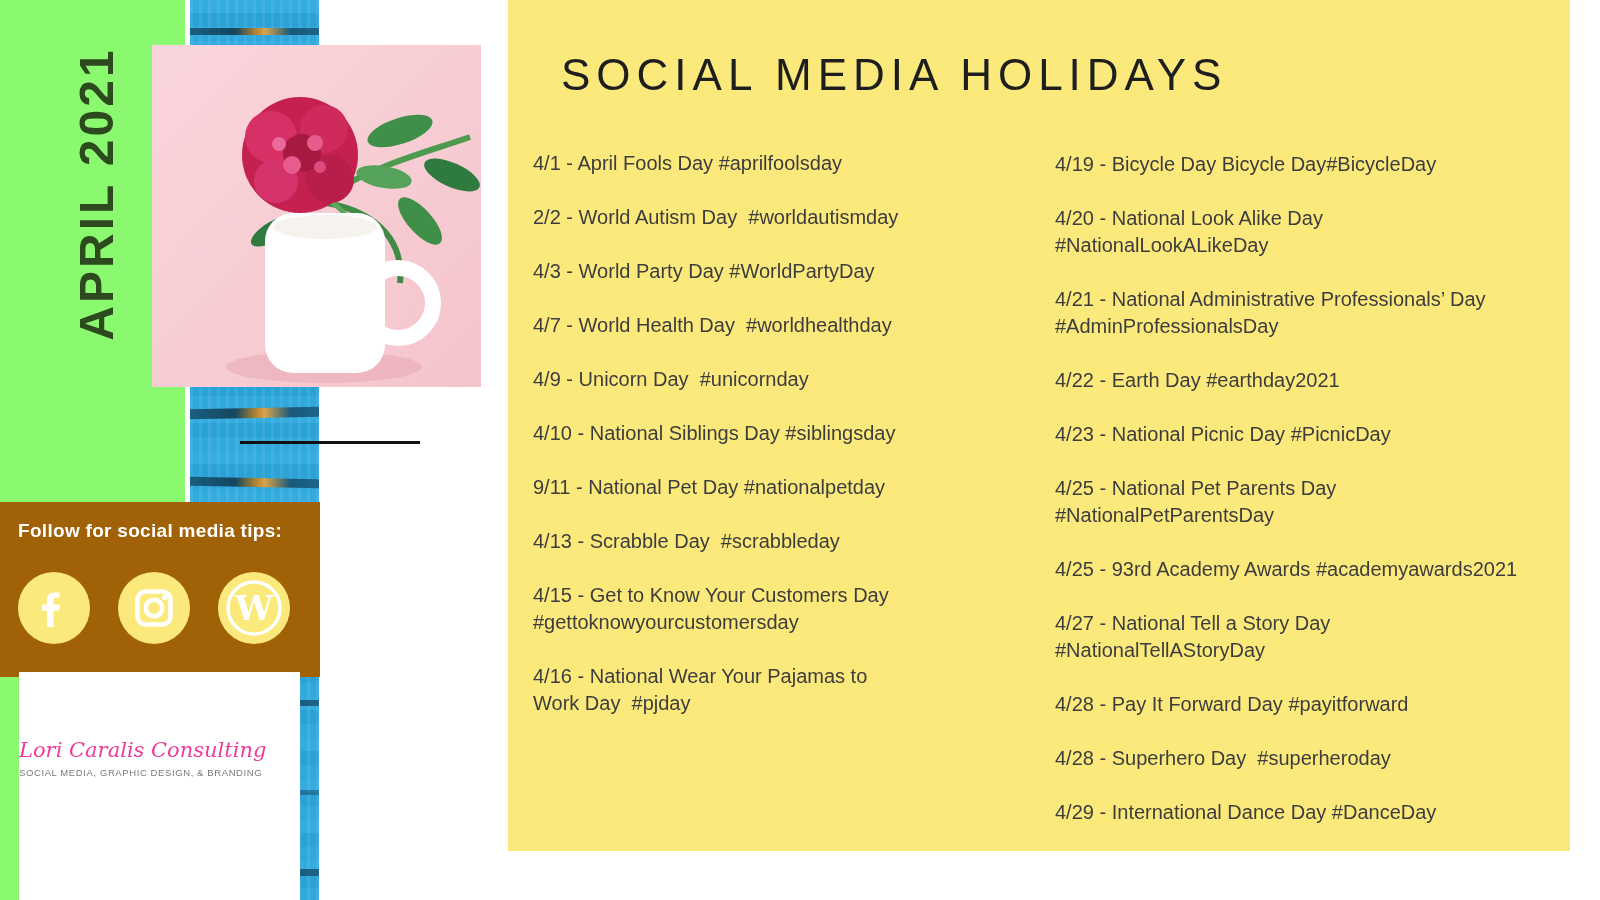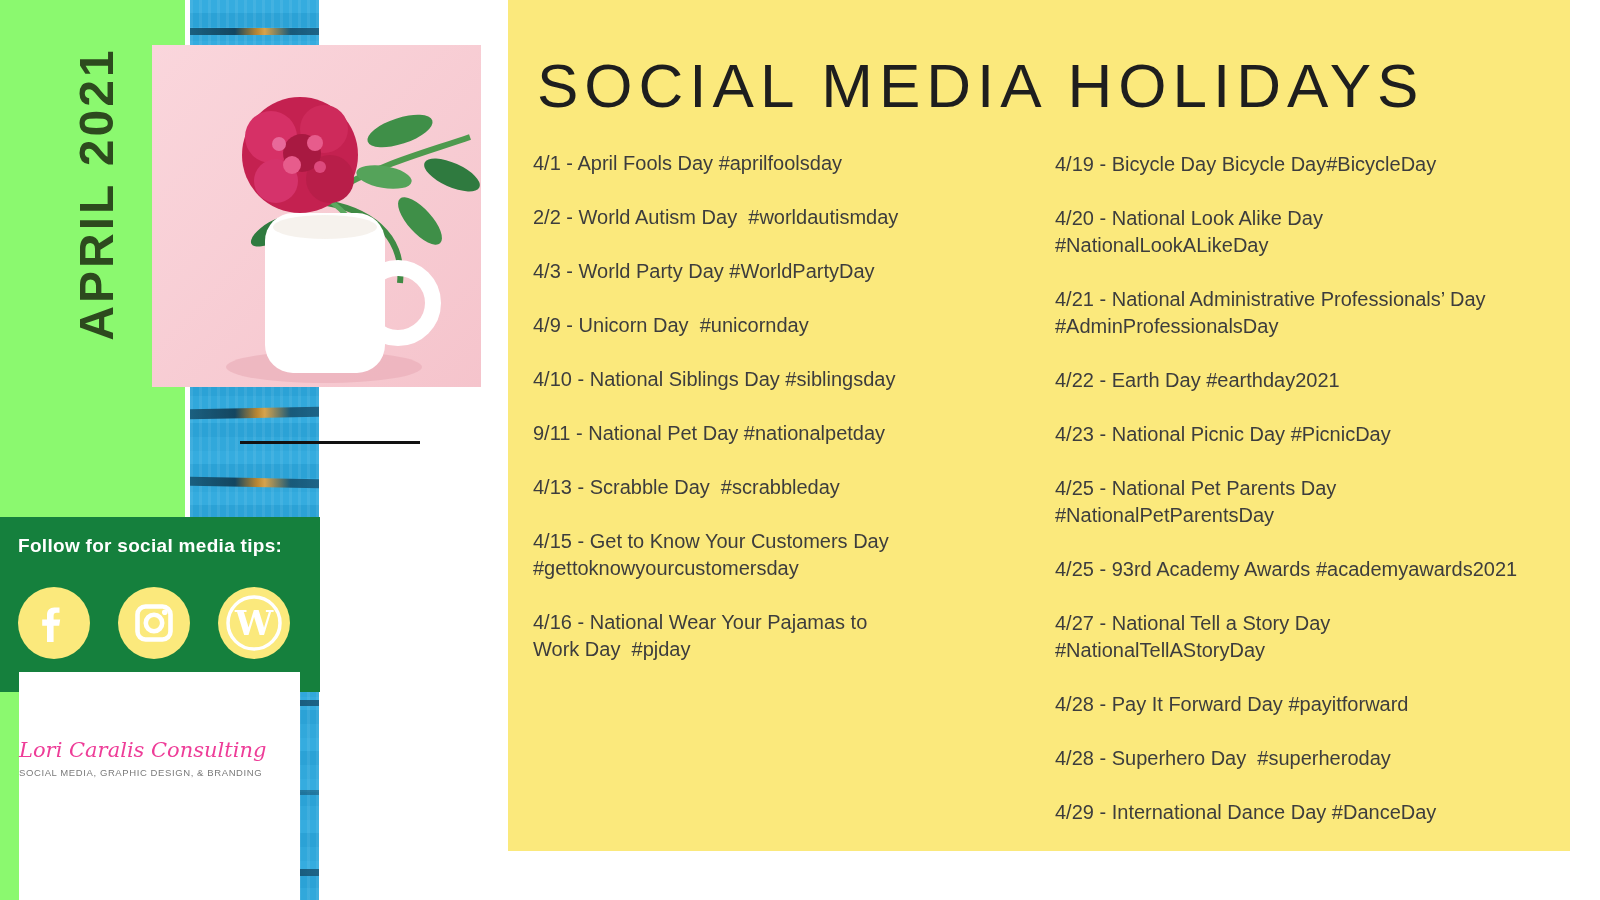--- a/index.html
+++ b/index.html
@@ -31,31 +31,31 @@
     position:absolute;left:96px;top:194px;
     transform:translate(-50%,-50%) rotate(-90deg);
     font-size:48px;font-weight:700;letter-spacing:3px;color:#2D4A1E;white-space:nowrap;
   }
   
   .photo{position:absolute;left:152px;top:45px;width:329px;height:342px;}
   .photo svg{display:block;}
   
   .divider-line{position:absolute;left:240px;top:441px;width:180px;height:3px;background:#121212;}
   
-  .social-banner{position:absolute;left:0;top:517px;width:320px;height:175px;background:#15803d;}
+  .social-banner{position:absolute;left:0;top:502px;width:320px;height:175px;background:#a16207;}
   .banner-heading{position:absolute;left:18px;top:18px;font-size:19px;font-weight:600;color:#ffffff;letter-spacing:.3px;}
   .icon-row{position:absolute;left:18px;top:70px;display:flex;gap:28px;}
   .icon-circle{width:72px;height:72px;border-radius:50%;}
   
   .logo-card{position:absolute;left:19px;top:672px;width:281px;height:228px;background:#ffffff;text-align:left;}
   .logo-script{margin-top:66px;font-family:"DejaVu Serif",serif;font-style:italic;font-size:21px;color:#EE3D98;white-space:nowrap;}
   .logo-tagline{margin-top:5px;font-size:9.5px;letter-spacing:.6px;color:#7A7A7A;white-space:nowrap;}
   
   .yellow-panel{position:absolute;left:508px;top:0;width:1062px;height:851px;background:#FBE97C;}
-  .page-title{position:absolute;left:537px;top:50px;font-size:62px;font-weight:400;letter-spacing:6px;color:#1E1E1E;white-space:nowrap;}
+  .page-title{position:absolute;left:561px;top:50px;font-size:44px;font-weight:400;letter-spacing:6px;color:#1E1E1E;white-space:nowrap;}
   .holiday-col{position:absolute;font-size:20px;line-height:27px;font-weight:500;color:#3D3D3D;}
   .holiday-col .holiday-item{white-space:pre-wrap;margin-bottom:27px;}
   .col-left{left:533px;top:150px;width:500px;}
   .col-right{left:1038px;top:151px;width:545px;margin-left:17px;}
 </style>
 </head>
 <body>
 
 <div class="canvas">
 
@@ -148,20 +148,21 @@
     <div class="logo-tagline">SOCIAL MEDIA, GRAPHIC DESIGN, &amp; BRANDING</div>
   </div>
 
   <div class="yellow-panel"></div>
   <div class="page-title">SOCIAL MEDIA HOLIDAYS</div>
 
   <div class="holiday-col col-left">
     <div class="holiday-item">4/1 - April Fools Day #aprilfoolsday</div>
     <div class="holiday-item">2/2 - World Autism Day  #worldautismday</div>
     <div class="holiday-item">4/3 - World Party Day #WorldPartyDay</div>
+    <div class="holiday-item">4/7 - World Health Day  #worldhealthday</div>
     <div class="holiday-item">4/9 - Unicorn Day  #unicornday</div>
     <div class="holiday-item">4/10 - National Siblings Day #siblingsday</div>
     <div class="holiday-item">9/11 - National Pet Day #nationalpetday</div>
     <div class="holiday-item">4/13 - Scrabble Day  #scrabbleday</div>
     <div class="holiday-item">4/15 - Get to Know Your Customers Day
 #gettoknowyourcustomersday</div>
     <div class="holiday-item">4/16 - National Wear Your Pajamas to
 Work Day  #pjday</div>
   </div>
 

